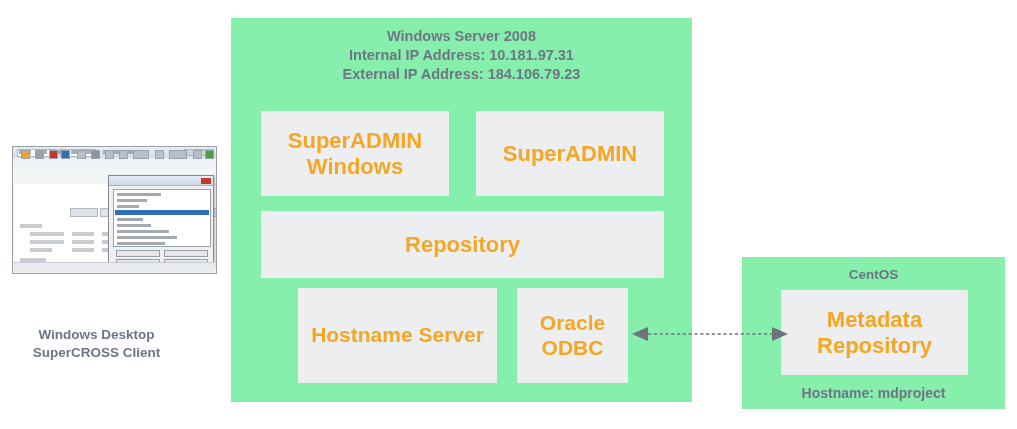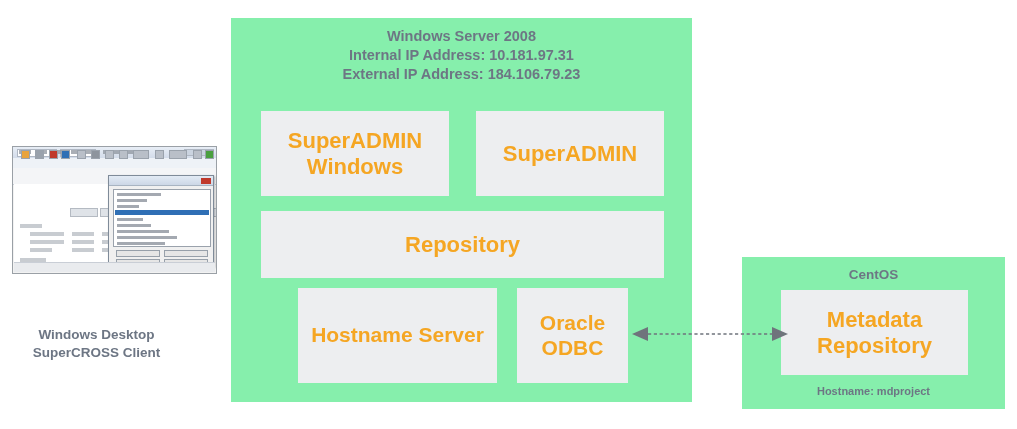--- a/index.html
+++ b/index.html
@@ -345,21 +345,21 @@
 
     <div class="panel-title" style="left:0; top:9px; width:263px; font-size:13.5px;">CentOS</div>
 
     <div class="box" style="left:39px; top:33px; width:187px; height:85px; font-size:22px;">
       <span>
         <span>Metadata</span><br>
         <span>Repository</span>
       </span>
     </div>
 
-    <div class="panel-title" style="left:0; top:127px; width:263px; font-size:11px;">Hostname: mdproject</div>
+    <div class="panel-title" style="left:0; top:127px; width:263px; font-size:14px;">Hostname: mdproject</div>
   </div>
 
   <svg id="connector" viewBox="0 0 160 28">
     <line x1="18" y1="14" x2="142" y2="14" stroke="#6f747c" stroke-width="1.6" stroke-dasharray="3.2 2.6"></line>
     <polygon points="18,7 2,14 18,21" fill="#6f747c"></polygon>
     <polygon points="142,7 158,14 142,21" fill="#6f747c"></polygon>
   </svg>
 
 </div>
 

